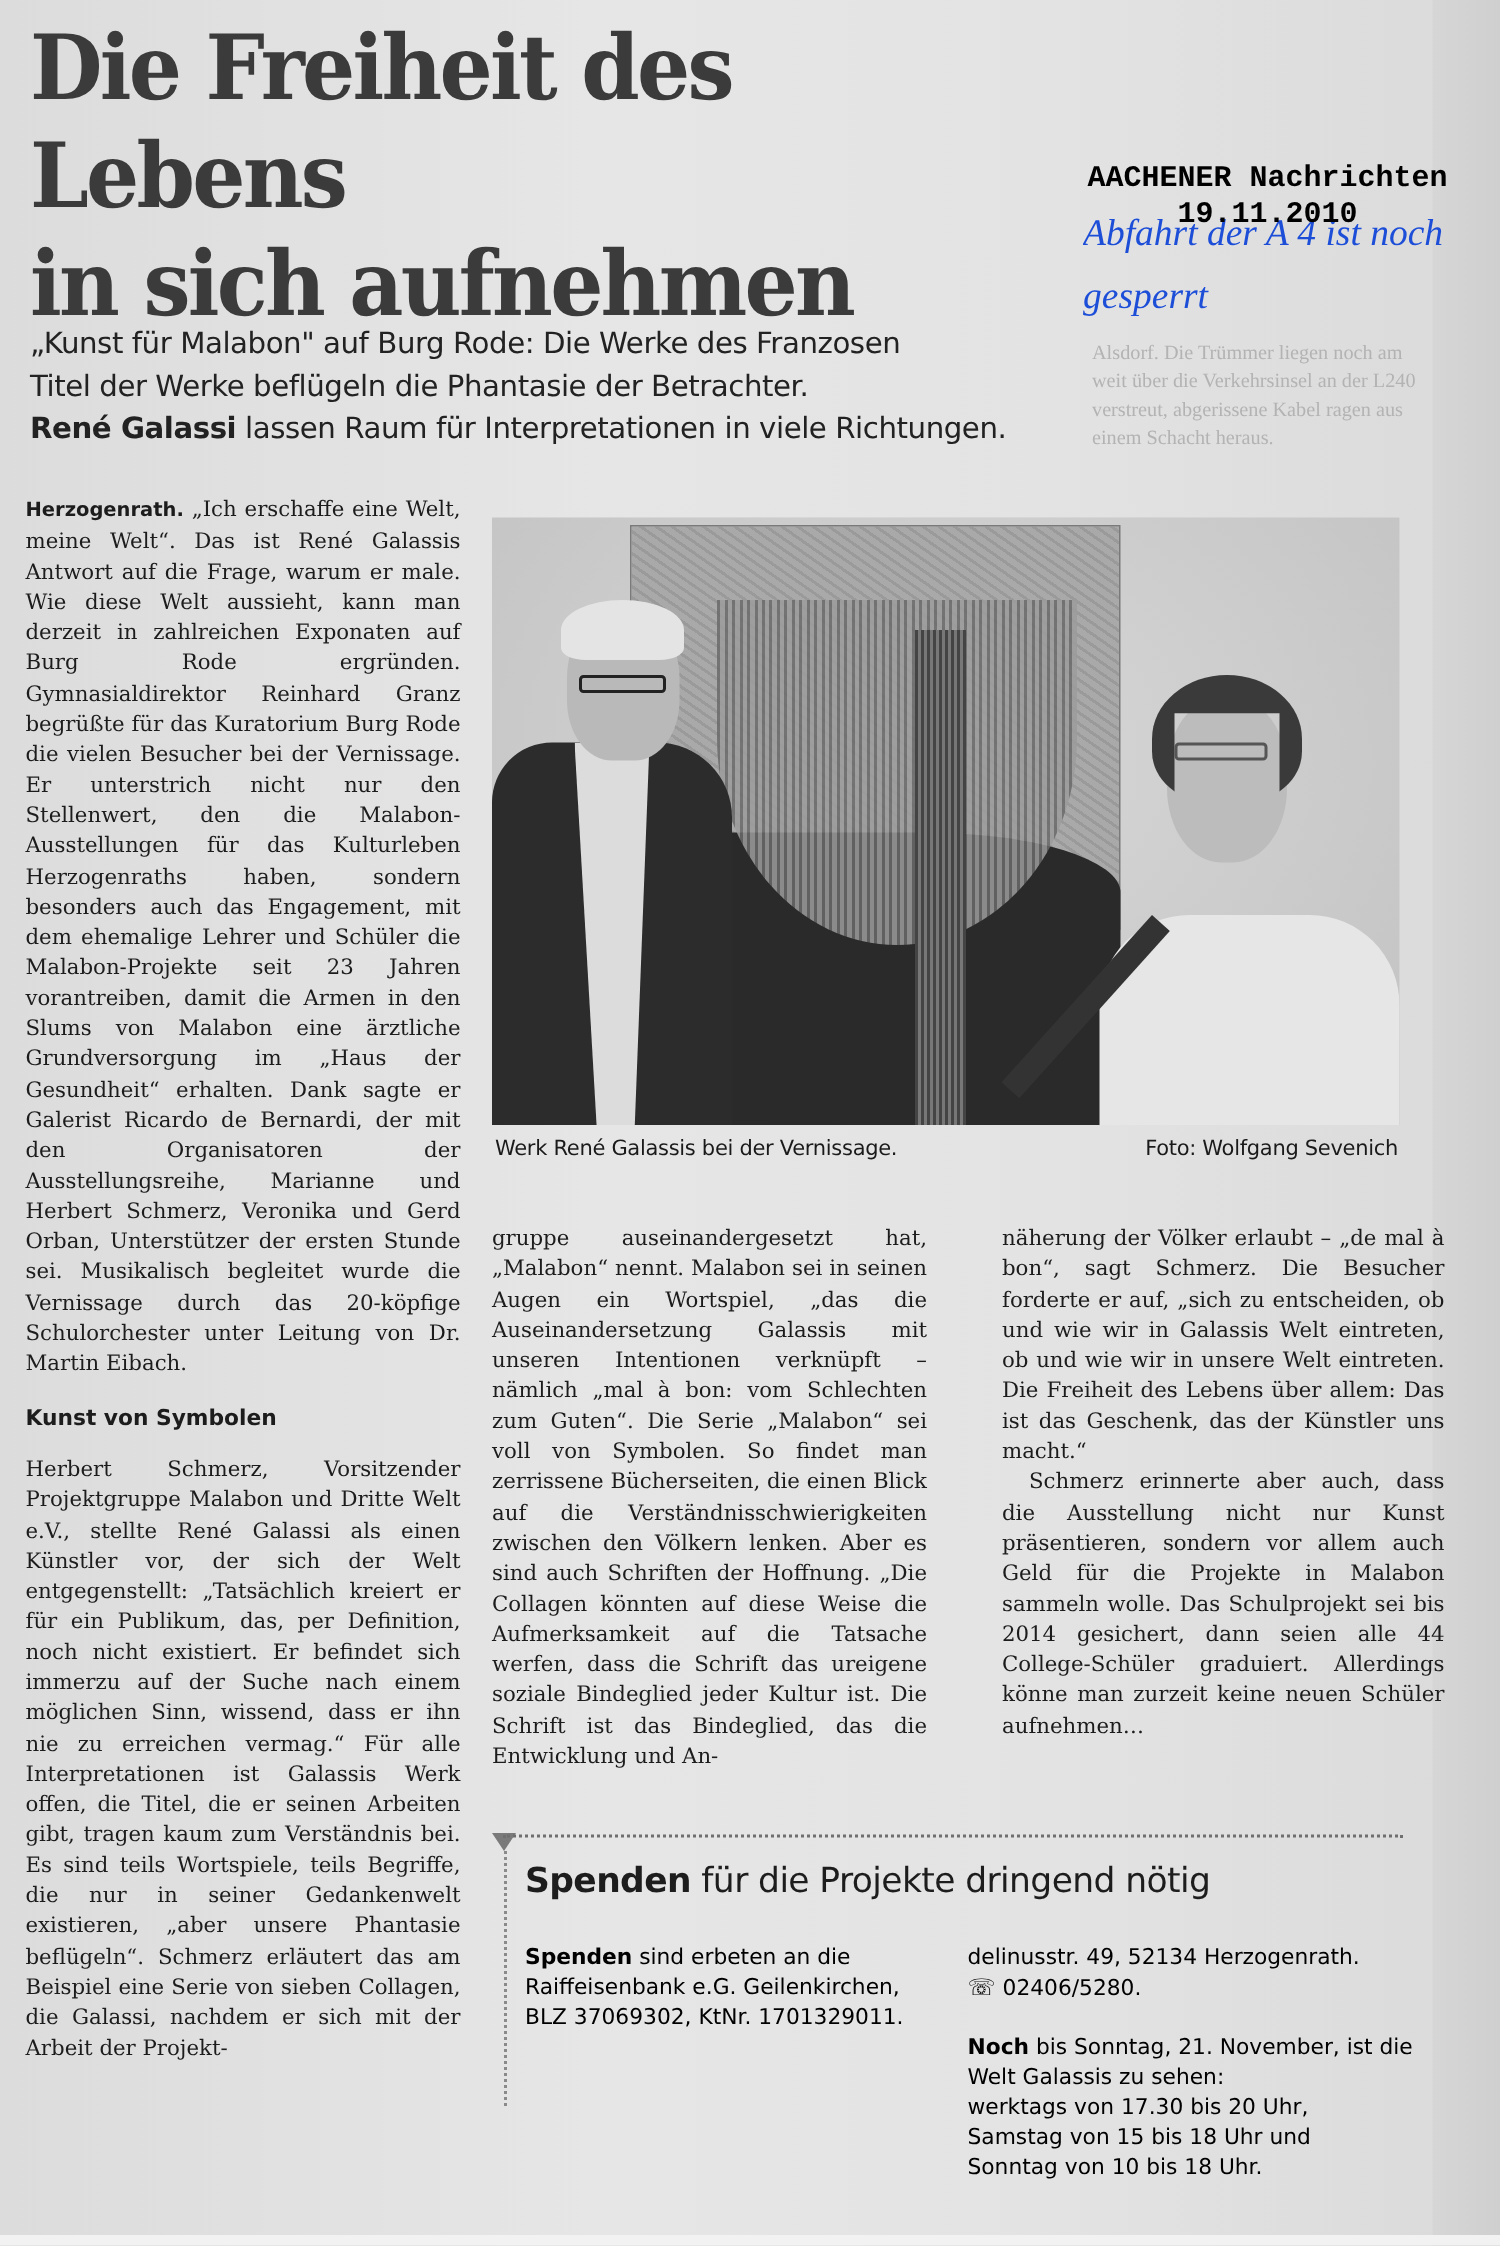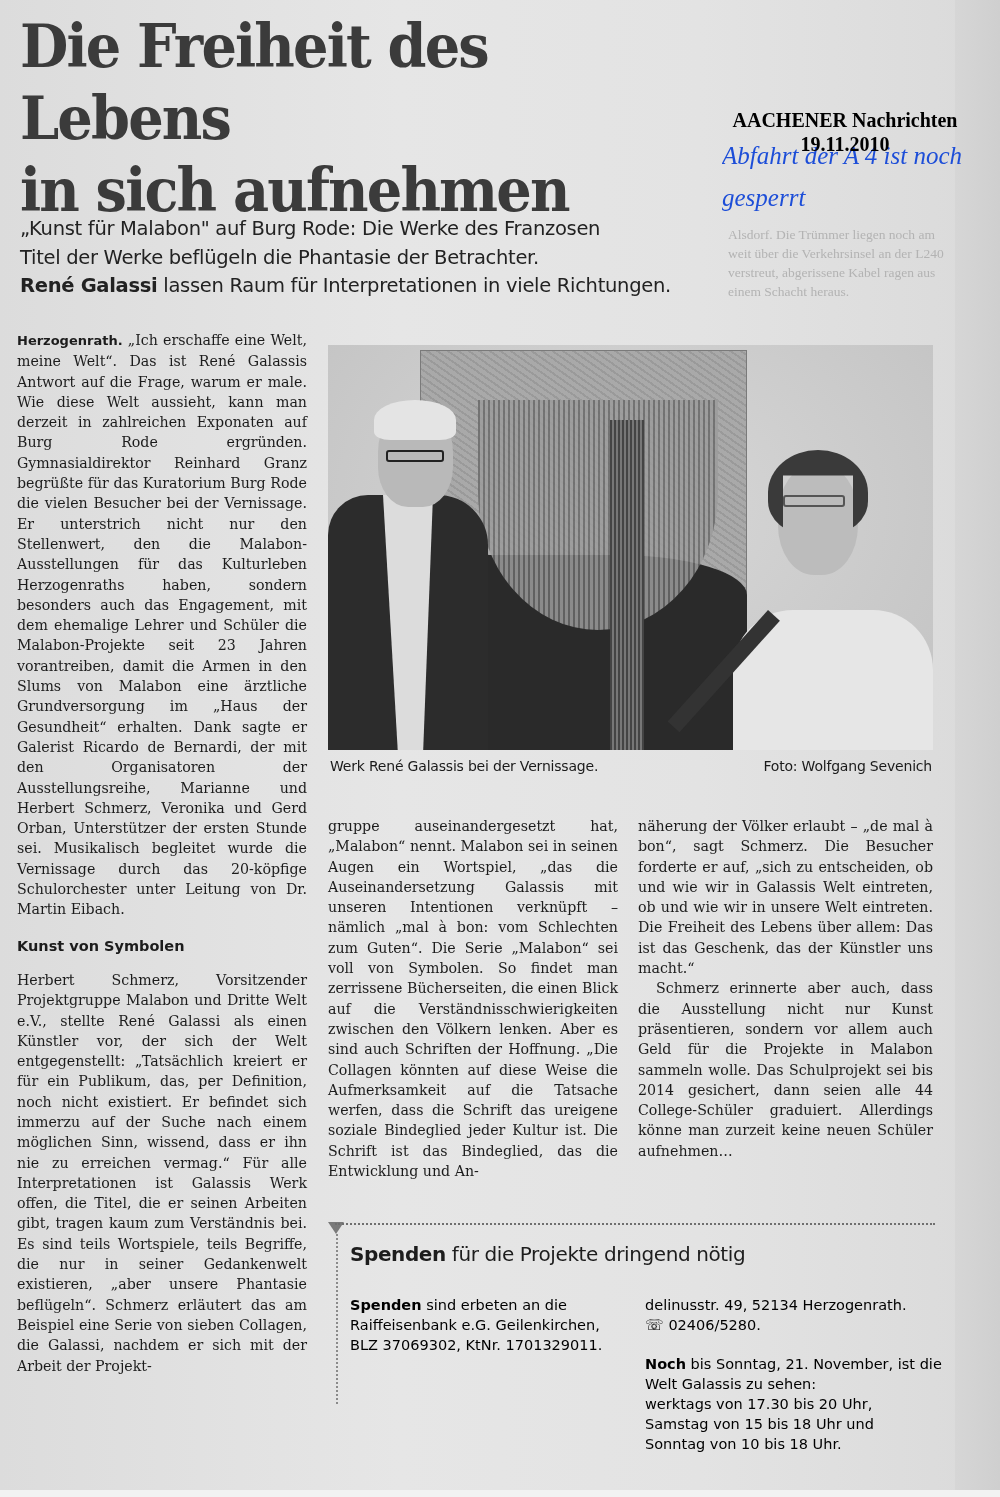--- a/index.html
+++ b/index.html
@@ -30,41 +30,41 @@
 
   .headline {
     position: absolute; left: 20px; top: 10px; width: 700px;
     font-family: "DejaVu Serif", serif; font-weight: bold;
     font-size: 60px; line-height: 72px; letter-spacing: -2px;
     color: #3b3b3b;
     transform: scaleX(0.93); transform-origin: left top;
   }
   .source {
     position: absolute; left: 700px; top: 108px; width: 290px; text-align: center;
-    font-family: Liberation Serif, serif; font-weight: bold;
+    font-family: Liberation Mono, monospace; font-weight: bold;
     font-size: 20px; line-height: 24px; color: #000;
   }
   .subhead {
     position: absolute; left: 20px; top: 215px; width: 800px;
     font-family: "DejaVu Sans", sans-serif; font-size: 19.5px; line-height: 28.5px;
     color: #222; letter-spacing: -0.3px;
   }
   .subhead b { font-weight: bold; }
 
   .col {
     position: absolute; font-family: "DejaVu Serif", serif;
     font-size: 14.2px; line-height: 20.3px; text-align: justify; color: #1c1c1c;
     hyphens: manual;
   }
   .col p { margin: 0; }
   .col-1 { left: 17px; top: 330px; width: 290px; }
   .col-1 .dateline { font-family: "DejaVu Sans", sans-serif; font-weight: bold; font-size: 13px; }
   .col-1 .sub { font-family: "DejaVu Sans", sans-serif; font-weight: bold; font-size: 14.5px; margin: 16px 0 14px 0; text-align: left; }
   .col-2 { left: 328px; top: 816px; width: 290px; }
-  .col-3 { left: 638px; top: 816px; width: 295px; }
+  .col-3 { left: 668px; top: 816px; width: 295px; }
   .col-3 .indent { text-indent: 18px; }
 
   .photo {
     position: absolute; left: 328px; top: 345px; width: 605px; height: 405px;
     background: #cfcfcf; overflow: hidden;
   }
   .photo .wall { position: absolute; inset: 0; background: radial-gradient(ellipse at 50% 40%, #d8d8d8, #c2c2c2); }
   .photo .canvas-top {
     position: absolute; left: 92px; top: 5px; width: 327px; height: 270px;
     background: repeating-linear-gradient(35deg, #9a9a9a 0 2px, #a9a9a9 2px 6px);
@@ -139,21 +139,21 @@
     position: absolute; left: 328px; top: 1222px; width: 0; height: 0;
     border-left: 8px solid transparent; border-right: 8px solid transparent;
     border-top: 12px solid #7a7a7a;
   }
   .info-vline {
     position: absolute; left: 336px; top: 1234px; width: 0; height: 170px;
     border-left: 2px dotted #8a8a8a;
   }
   .info-title {
     position: absolute; left: 350px; top: 1240px; width: 580px;
-    font-family: "DejaVu Sans", sans-serif; font-size: 20px; line-height: 28px; color: #1d1d1d;
+    font-family: "DejaVu Sans", sans-serif; font-size: 23px; line-height: 28px; color: #1d1d1d;
     letter-spacing: -0.4px;
   }
   .info-title b { font-weight: bold; }
   .info-col {
     position: absolute; font-family: "DejaVu Sans", sans-serif; font-size: 14.5px;
     line-height: 20px; color: #000000;
   }
   .info-col b { font-weight: bold; }
   .info-col .block { margin-bottom: 19px; }
   .info-left { left: 350px; top: 1295px; width: 280px; }

